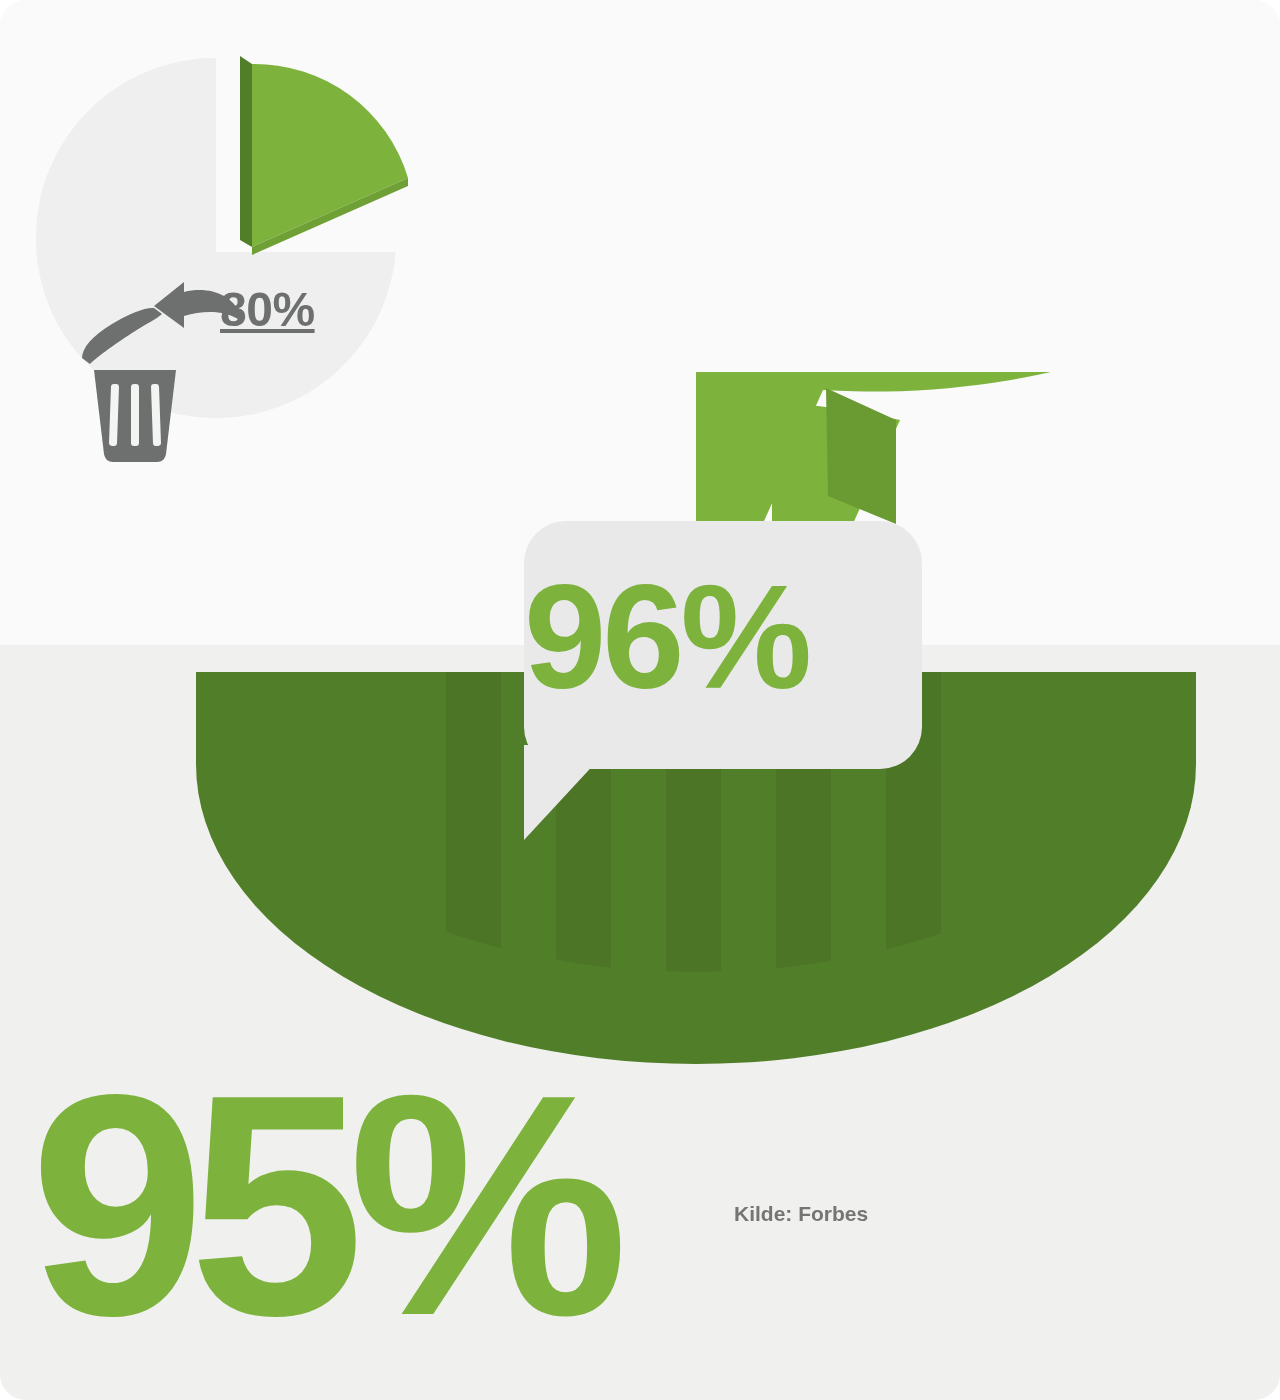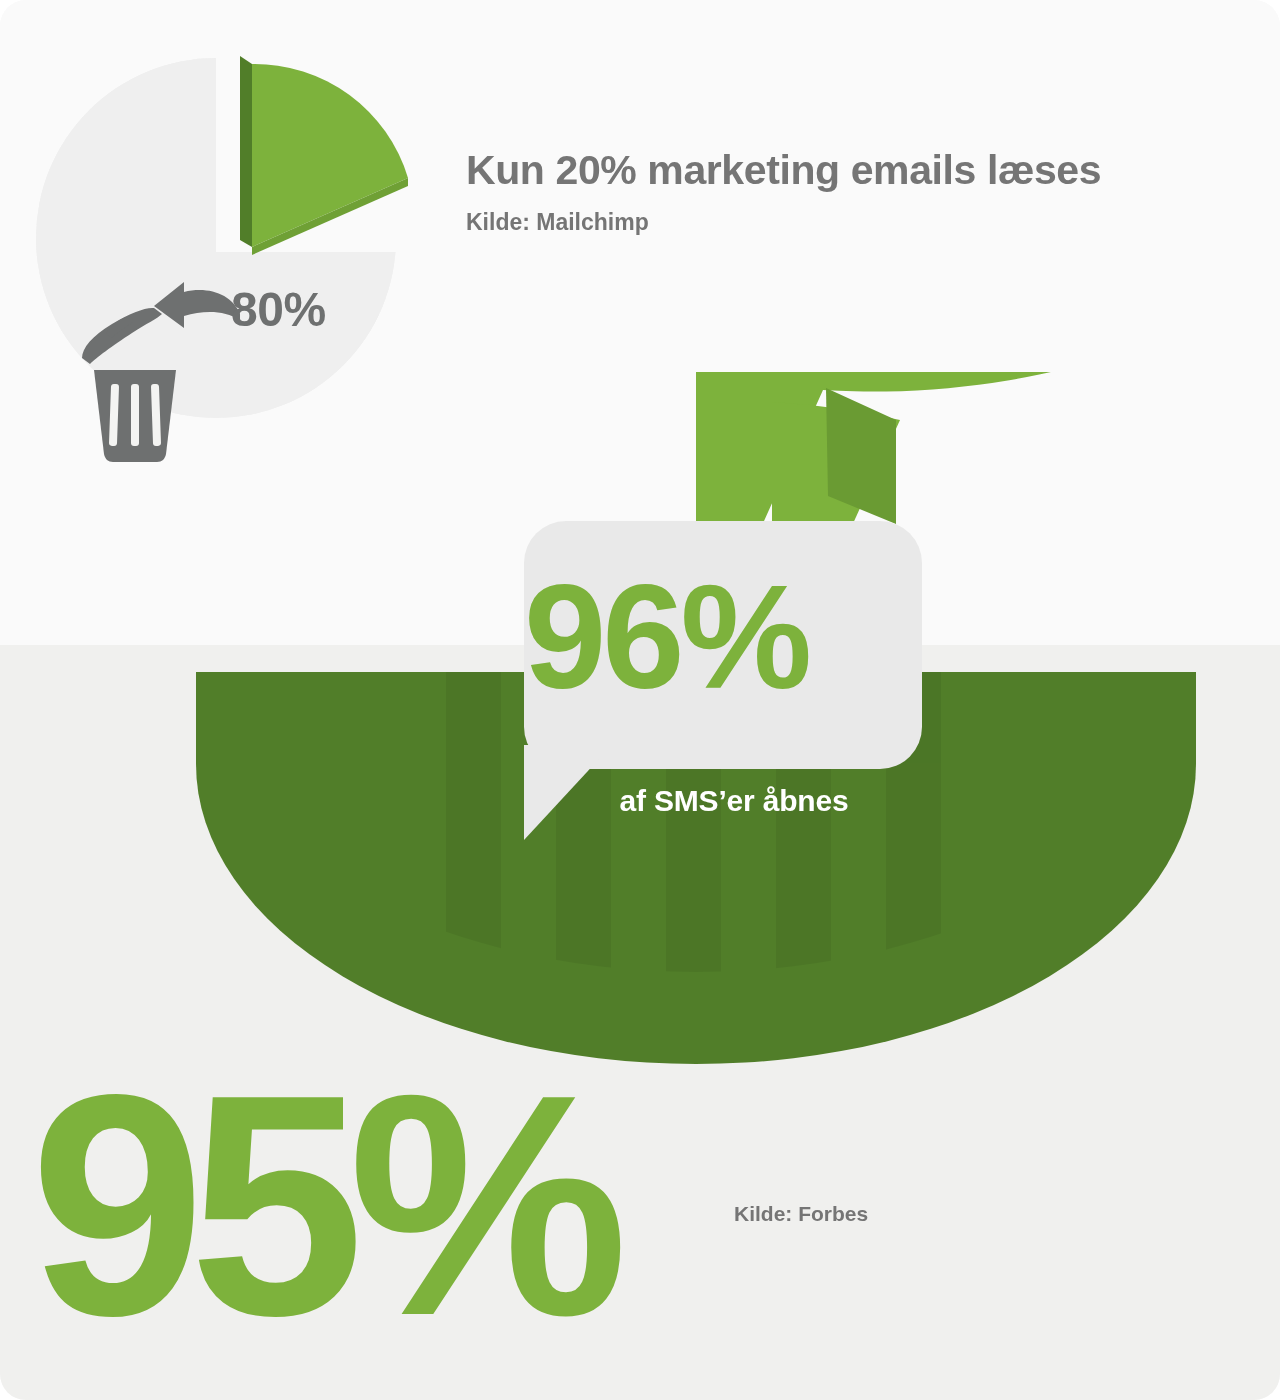--- a/index.html
+++ b/index.html
@@ -42,26 +42,27 @@
   .trash-icon {
     position: absolute;
     left: 78px; top: 262px;
     width: 130px; height: 200px;
   }
   .trash-icon svg { display: block; }
 
   
   .pct-80 {
     position: absolute;
-    left: 231px; top: 286px;
+    left: 220px; top: 286px;
     font-size: 48px;
     font-weight: bold;
     color: #6E7070;
     letter-spacing: -0.5px;
     line-height: 1;
+    text-decoration: underline;
   }
 
   
   .headline-block {
     position: absolute;
     left: 466px; top: 148px;
     width: 760px;
   }
   .headline-title {
     font-size: 41px;
@@ -204,24 +205,20 @@
 
   <div style="position:absolute;left:122px;top:272px;width:130px;height:80px;">
     <svg width="130" height="80" viewBox="0 0 130 80">
       <path d="M 118 42 C 110 22 86 14 62 20 L 62 10 L 32 34 L 62 56 L 62 44
                C 82 38 102 38 118 48 Z" fill="#6E7070"></path>
     </svg>
   </div>
 
   <div class="pct-80">80%</div>
 
-  <div class="headline-block">
-    <div class="headline-title">Kun 20% marketing emails læses</div>
-    <div class="headline-source">Kilde: Mailchimp</div>
-  </div>
 
   <div class="main-pie">
     <svg width="1068" height="700" viewBox="0 0 1068 700">
       <defs>
         <clipPath id="mainDiscClip">
           <ellipse cx="500" cy="300" rx="500" ry="300"></ellipse>
         </clipPath>
       </defs>
 
       <g>
@@ -268,20 +265,19 @@
     </svg>
   </div>
 
   <div class="bubble"></div>
   <div class="bubble-tail">
     <svg width="110" height="110" viewBox="0 0 110 110">
       <path d="M 0 0 L 88 0 L 0 95 Z" fill="#E9E9E9"></path>
     </svg>
   </div>
   <div class="pct-96">96%</div>
-  <div class="bubble-caption">af SMS’er åbnes</div>
 
   <div class="pct-95">95%</div>
   <div class="bottom-text">
     <div class="bottom-source">Kilde: Forbes</div>
   </div>
 
 </div>
 
 </body></html>

